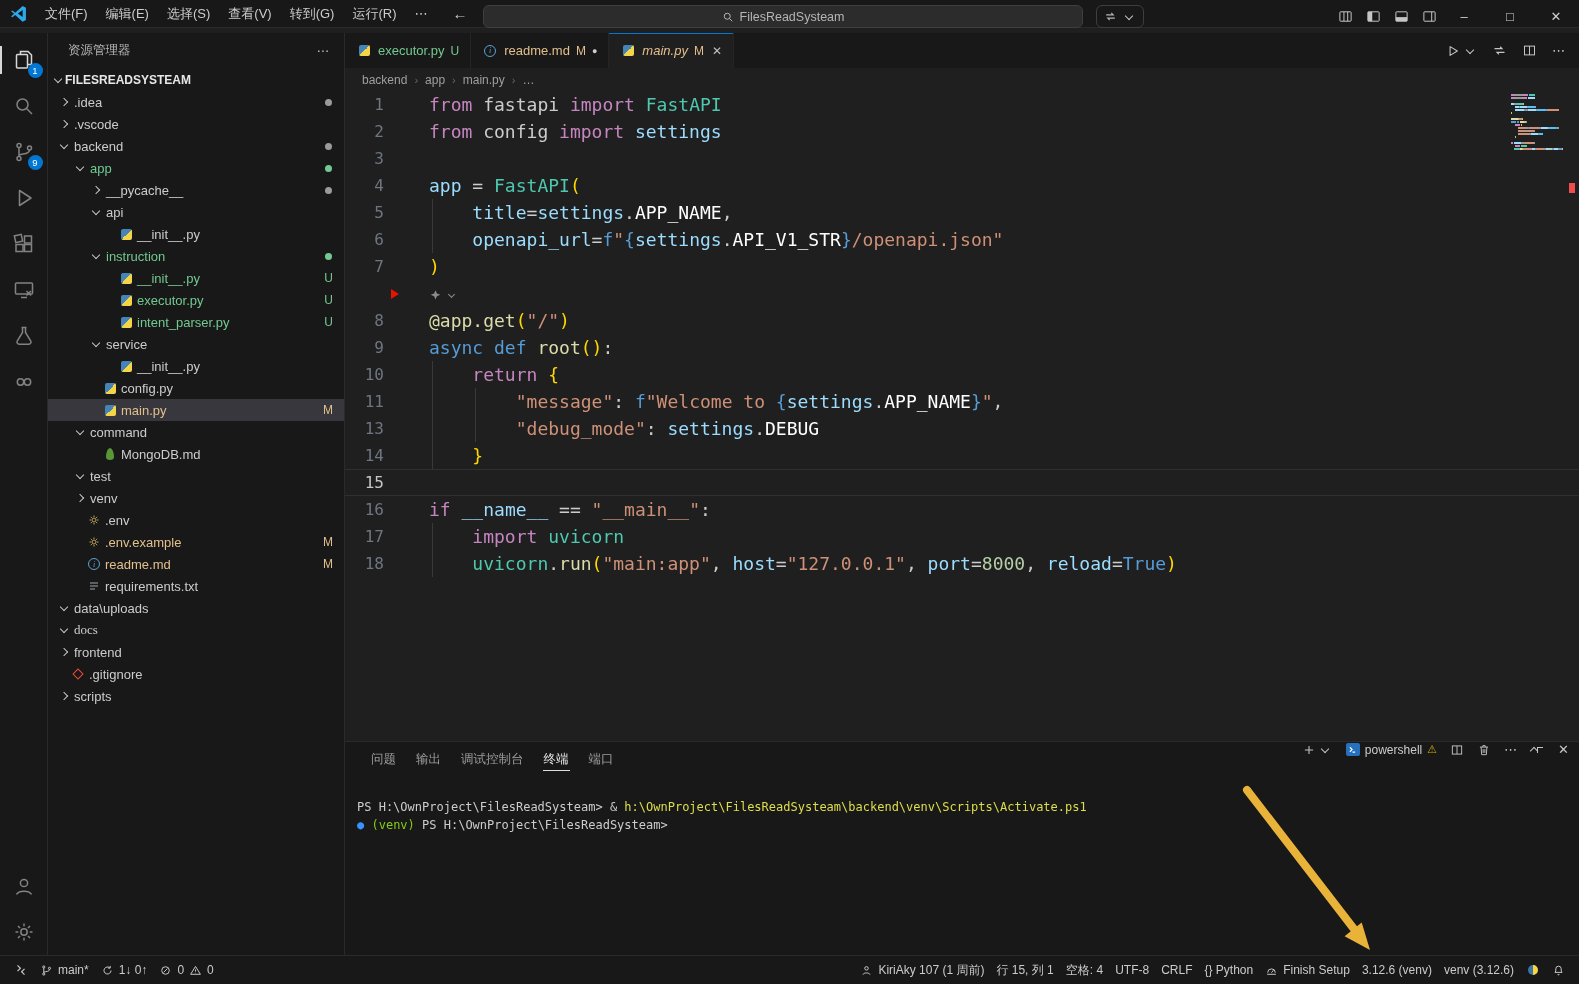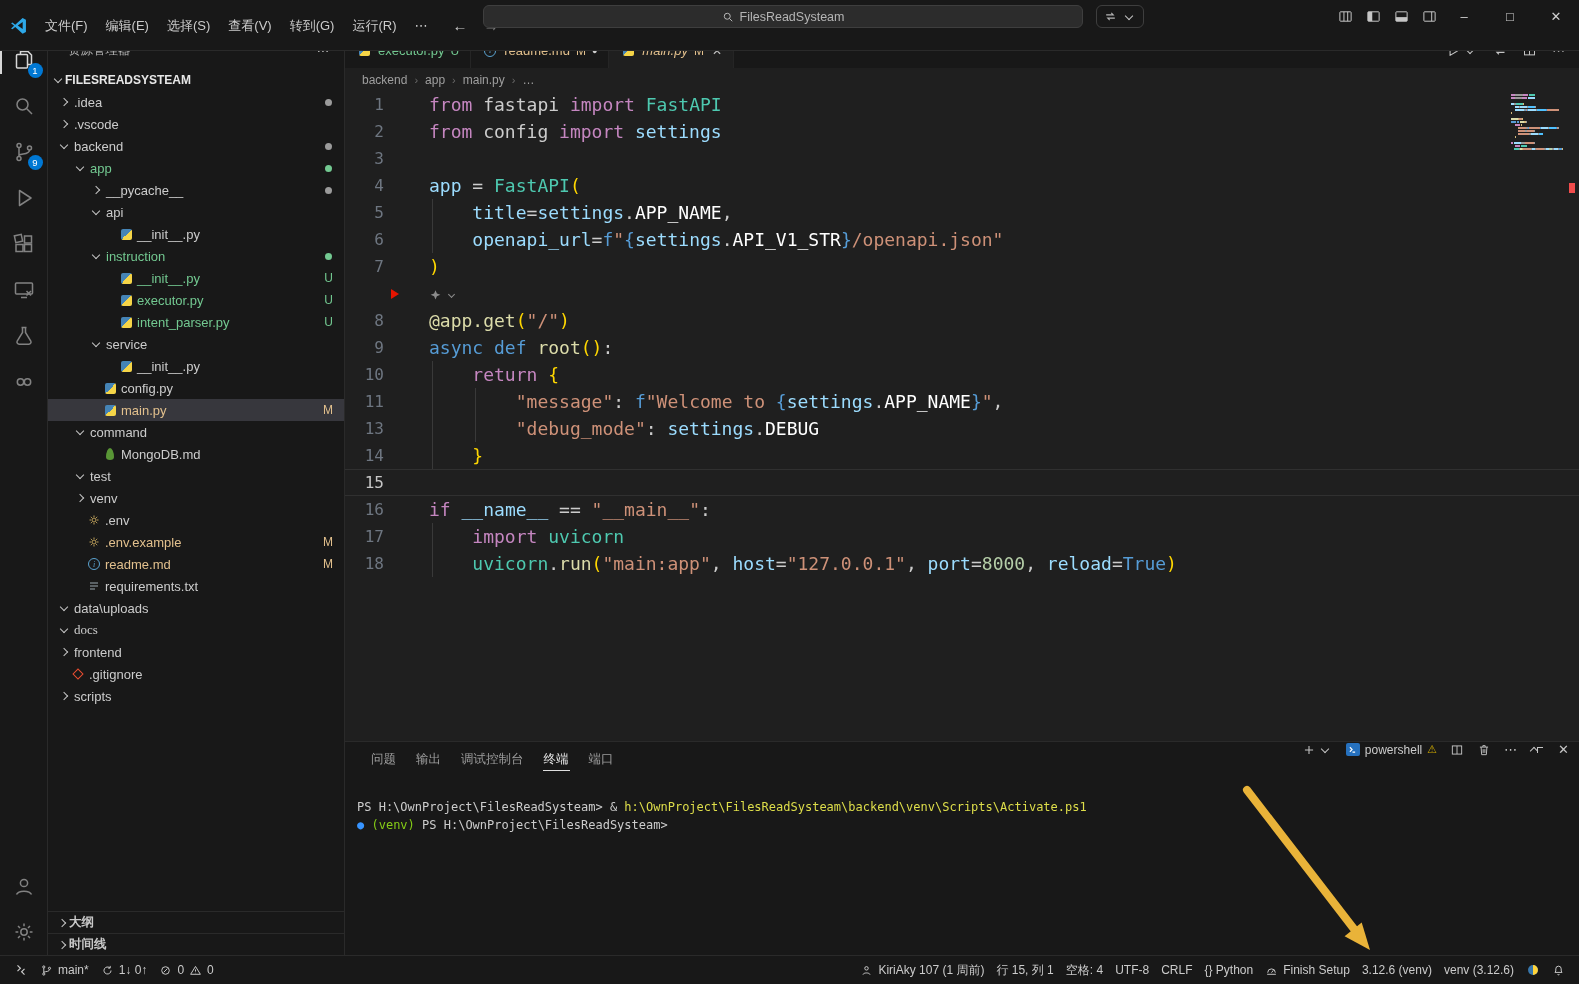--- a/index.html
+++ b/index.html
@@ -2,21 +2,21 @@
 <html><head>
 <meta charset="utf-8">
 <style>
 *{margin:0;padding:0;box-sizing:border-box}
 html,body{width:1579px;height:984px;overflow:hidden;background:#1f1f1f;
   font-family:"Liberation Sans","DejaVu Sans",sans-serif;color:#ccc;font-size:13px}
 svg{display:block}
 .spacer{flex:1}
 
 
-.titlebar{position:absolute;top:0;left:0;right:0;height:51px;background:#181818;border-bottom:1px solid #2a2a2a;display:flex;align-items:center;z-index:5}
+.titlebar{position:absolute;top:0;left:0;right:0;height:28px;background:#181818;border-bottom:1px solid #2a2a2a;display:flex;align-items:center;z-index:5}
 .logo{width:36px;display:flex;justify-content:center;align-items:center}
 .menubar{display:flex}
 .menu-item{padding:0 9px;line-height:33px;color:#ccc;font-size:13px;cursor:default}
 .nav-arrows{display:flex;gap:16px;margin-left:16px;font-size:15px}
 .nav-fwd{color:#7a7a7a}
 .searchbox{position:absolute;left:483px;top:5px;width:600px;height:23px;background:#2c2c2c;border:1px solid #3e3e3e;border-radius:6px;display:flex;align-items:center;justify-content:center;gap:6px;color:#b5b5b5;font-size:12.5px}
 .layoutbtn{position:absolute;left:1096px;top:5px;height:23px;padding:0 7px;border:1px solid #3e3e3e;border-radius:6px;display:flex;align-items:center;gap:4px;color:#b5b5b5}
 .tb-icons{position:absolute;right:142px;top:0;height:33px;display:flex;align-items:center;gap:13px;color:#c5c5c5}
 .win-controls{position:absolute;right:0;top:0;height:33px;display:flex}
 .win-btn{width:46px;height:33px;display:flex;align-items:center;justify-content:center;font-size:13px;color:#d0d0d0}
@@ -443,30 +443,20 @@
           </span>
           <span class="tree-label">.gitignore</span>
           <span class="spacer"></span>
         </div>
         <div class="tree-row" style="padding-left: 8px;">
           <span class="chev right"></span>
           <span class="tree-label">scripts</span>
           <span class="spacer"></span>
         </div>
       </div>
-    <div id="sb-bottom-host">
-        <div class="sb-bottom">
-          <span class="chev right"></span>
-          <span>大纲</span>
-        </div>
-        <div class="sb-bottom">
-          <span class="chev right"></span>
-          <span>时间线</span>
-        </div>
-      </div>
   </div>
 
   <div class="editor-col">
     <div class="tabbar">
       <div style="display:flex">
           <div class="tab">
             <span class="fi-wrap">
               <span class="fi-py"></span>
             </span>
             <span class="lbl u">executor.py</span>

